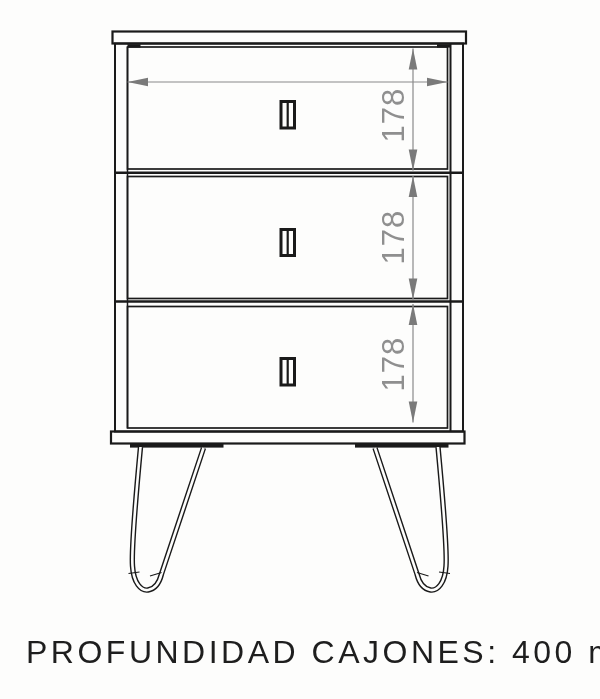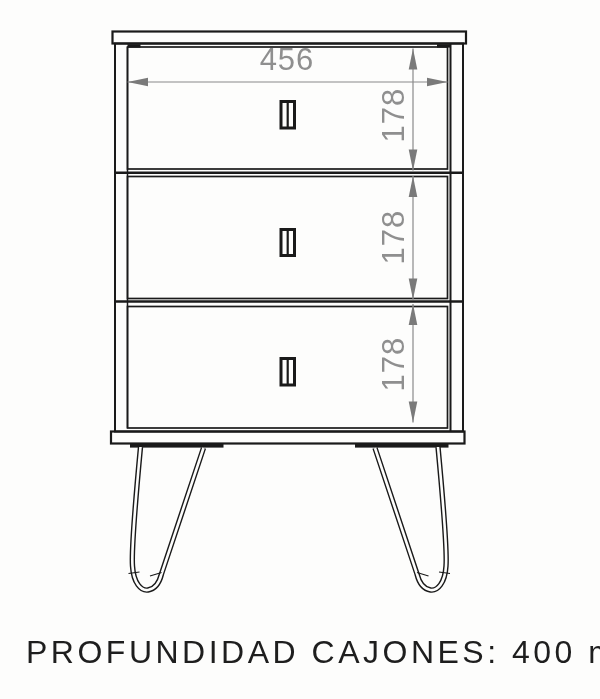--- a/index.html
+++ b/index.html
@@ -90,21 +90,20 @@
         <polygon class="dim-ar" points="413,299.5 408.7,278.5 417.3,278.5"></polygon>
       </g>
       <g>
         <line class="dim-ln" x1="413" y1="304" x2="413" y2="422.5"></line>
         <polygon class="dim-ar" points="413,304 408.7,325 417.3,325"></polygon>
         <polygon class="dim-ar" points="413,422.5 408.7,401.5 417.3,401.5"></polygon>
       </g>
     </g>
   </svg>
 
-  <div class="dim-label" style="left:237px;top:44px;">456</div>
 
   <div class="dim-label rot" style="left:344px;top:98.5px;">178</div>
 
   <div class="dim-label rot" style="left:344px;top:221px;">178</div>
 
   <div class="dim-label rot" style="left:344px;top:348px;">178</div>
 
   <div class="caption">PROFUNDIDAD CAJONES: 400 mm.</div>
 
 </div>

